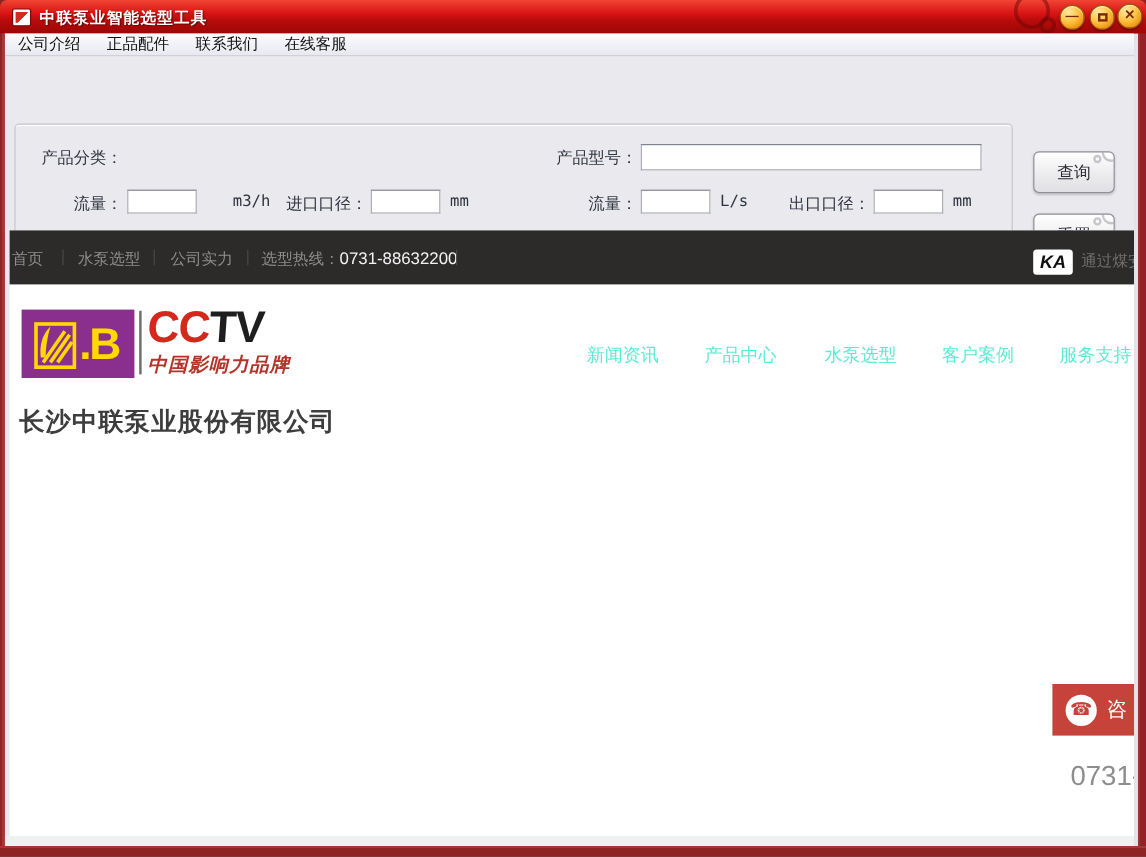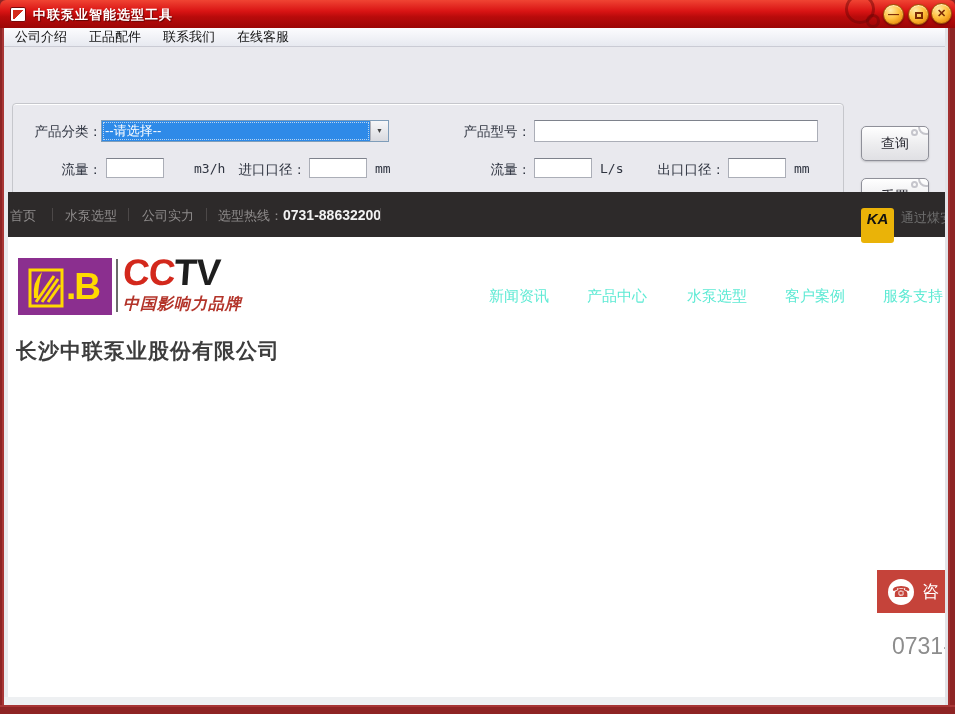--- a/index.html
+++ b/index.html
@@ -59,22 +59,22 @@
     border-radius:5px; background:linear-gradient(180deg,#ffffff,#ececee 55%,#e0e0e4);
     box-shadow:0 1px 2px rgba(0,0,0,.18); font-size:14px; color:#2b2b33; cursor:pointer;
     font-family:"Liberation Sans", sans-serif; overflow:hidden; }
   .cmdbtn i { position:absolute; border:2px solid rgba(155,155,165,.55); border-radius:50%; }
 
   
   .webpage { left:8px; top:192px; width:937px; height:505px; background:#fff; }
   .darknav { left:8px; top:192px; width:937px; height:45px; background:#2d2a2a; }
   .dn-item { position:absolute; top:207px; font-size:13px; color:#8f8c8c; cursor:pointer; }
   .dn-div { position:absolute; top:208px; width:1px; height:13px; background:#4c4848; }
-  .dn-hot-num { color:#f2f2f2; font-weight:bold; font-size:14px; }
-  .ka-badge { left:861px; top:208px; width:33px; height:35px; background:#eab308; border-radius:3px;
+  .dn-hot-num { color:#f2f2f2; font-weight:normal; font-size:14px; }
+  .ka-badge { left:861px; top:208px; width:33px; height:21px; background:#ffffff; border-radius:3px;
     color:#111; font-size:15px; font-weight:900; text-align:center; line-height:21px; font-style:italic; }
   .cert-text { left:901px; top:209px; font-size:13px; color:#6f6f6f; white-space:nowrap; }
 
   .logo-box { left:18px; top:258px; width:94px; height:57px; background:#8b2f8f;
     display:flex; align-items:center; }
   .logo-dot-b { color:#ffd900; font-size:37px; font-weight:900; line-height:50px; letter-spacing:-2px; }
   .logo-divider { left:116px; top:259px; width:2px; height:53px; background:#6b6b6b; }
   .cctv { left:123px; top:252px; font-size:37px; font-weight:900; letter-spacing:-1px;
     transform:skewX(-4deg); white-space:nowrap; }
   .cctv .red { color:#d3281c; } .cctv .blk { color:#1e1e1e; }
@@ -113,24 +113,20 @@
     <span class="menu-item">公司介绍</span>
     <span class="menu-item">正品配件</span>
     <span class="menu-item">联系我们</span>
     <span class="menu-item">在线客服</span>
   </div>
 
   <div class="abs form-panel">
     <div class="abs groupbox"></div>
 
     <div class="abs flabel" style="left:18px;top:76px;width:80px;">产品分类：</div>
-    <div class="abs combo">
-      <div class="combo-sel">--请选择--</div>
-      <div class="combo-btn">▼</div>
-    </div>
     <div class="abs flabel" style="left:445px;top:76px;width:82px;">产品型号：</div>
     <input class="finput model-input" value="" style="">
 
     <div class="abs flabel" style="left:30px;top:114px;width:68px;">流量：</div>
     <input class="finput" style="left: 102px; top: 111px;" value="">
     <div class="abs funit" style="left:166px;top:114px;margin-left:24px;">m3/h</div>
 
     <div class="abs flabel" style="left:220px;top:114px;width:82px;">进口口径：</div>
     <input class="finput" style="left: 305px; top: 111px;" value="">
     <div class="abs funit" style="left:371px;top:114px;">mm</div>

